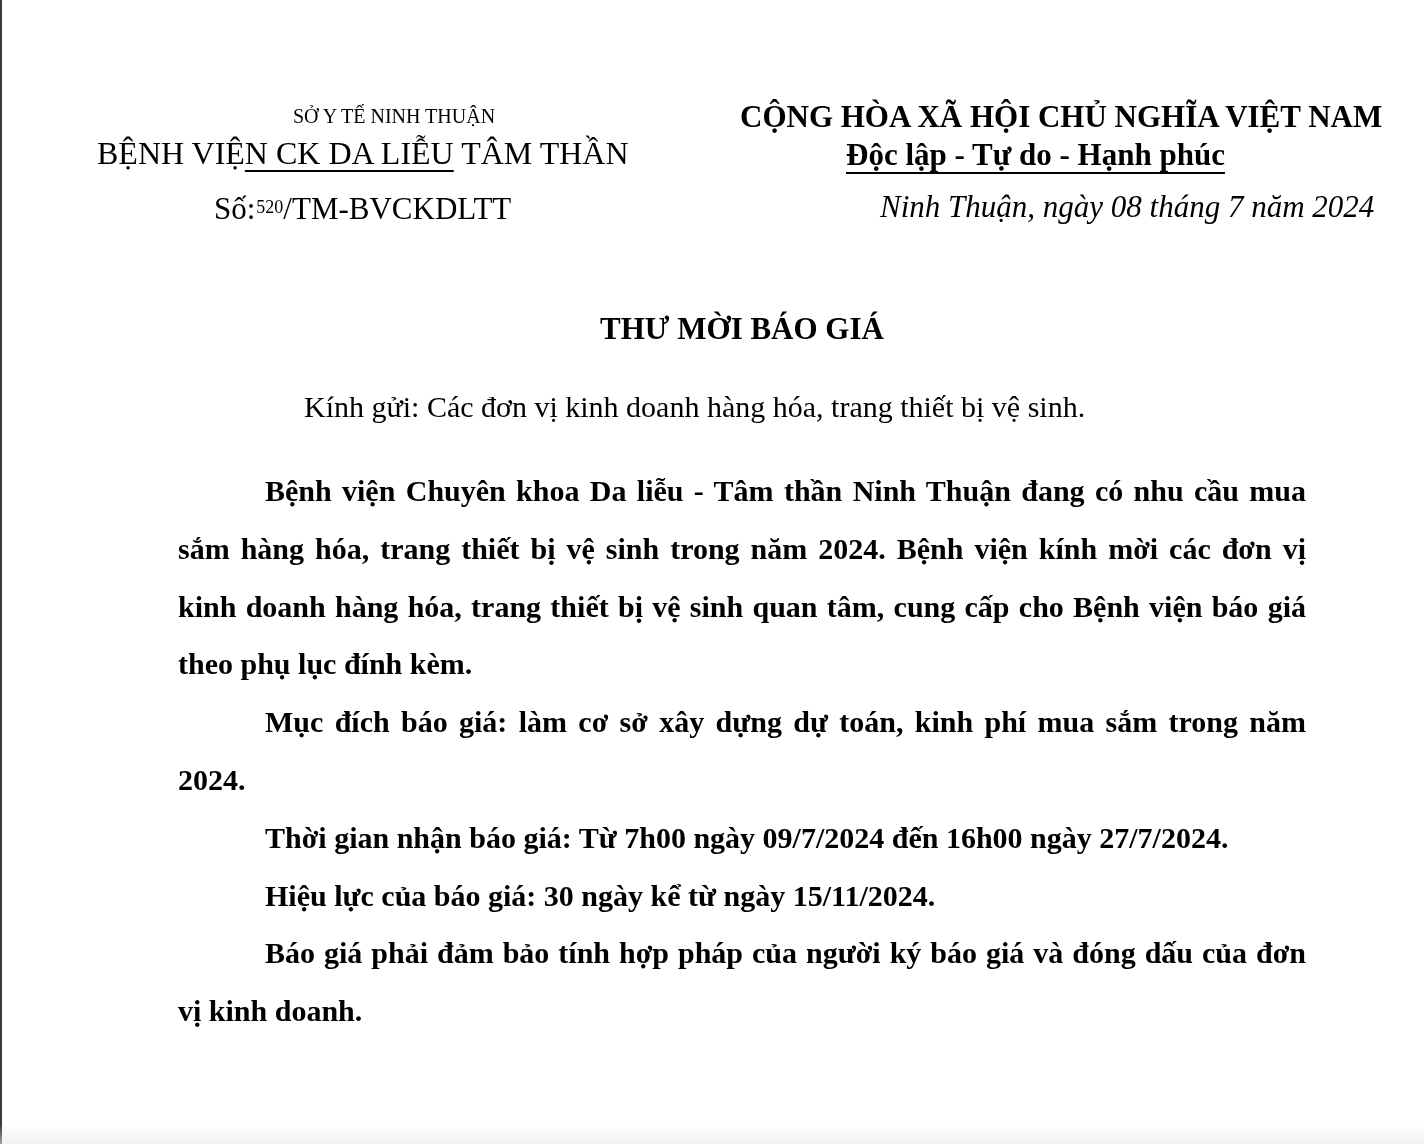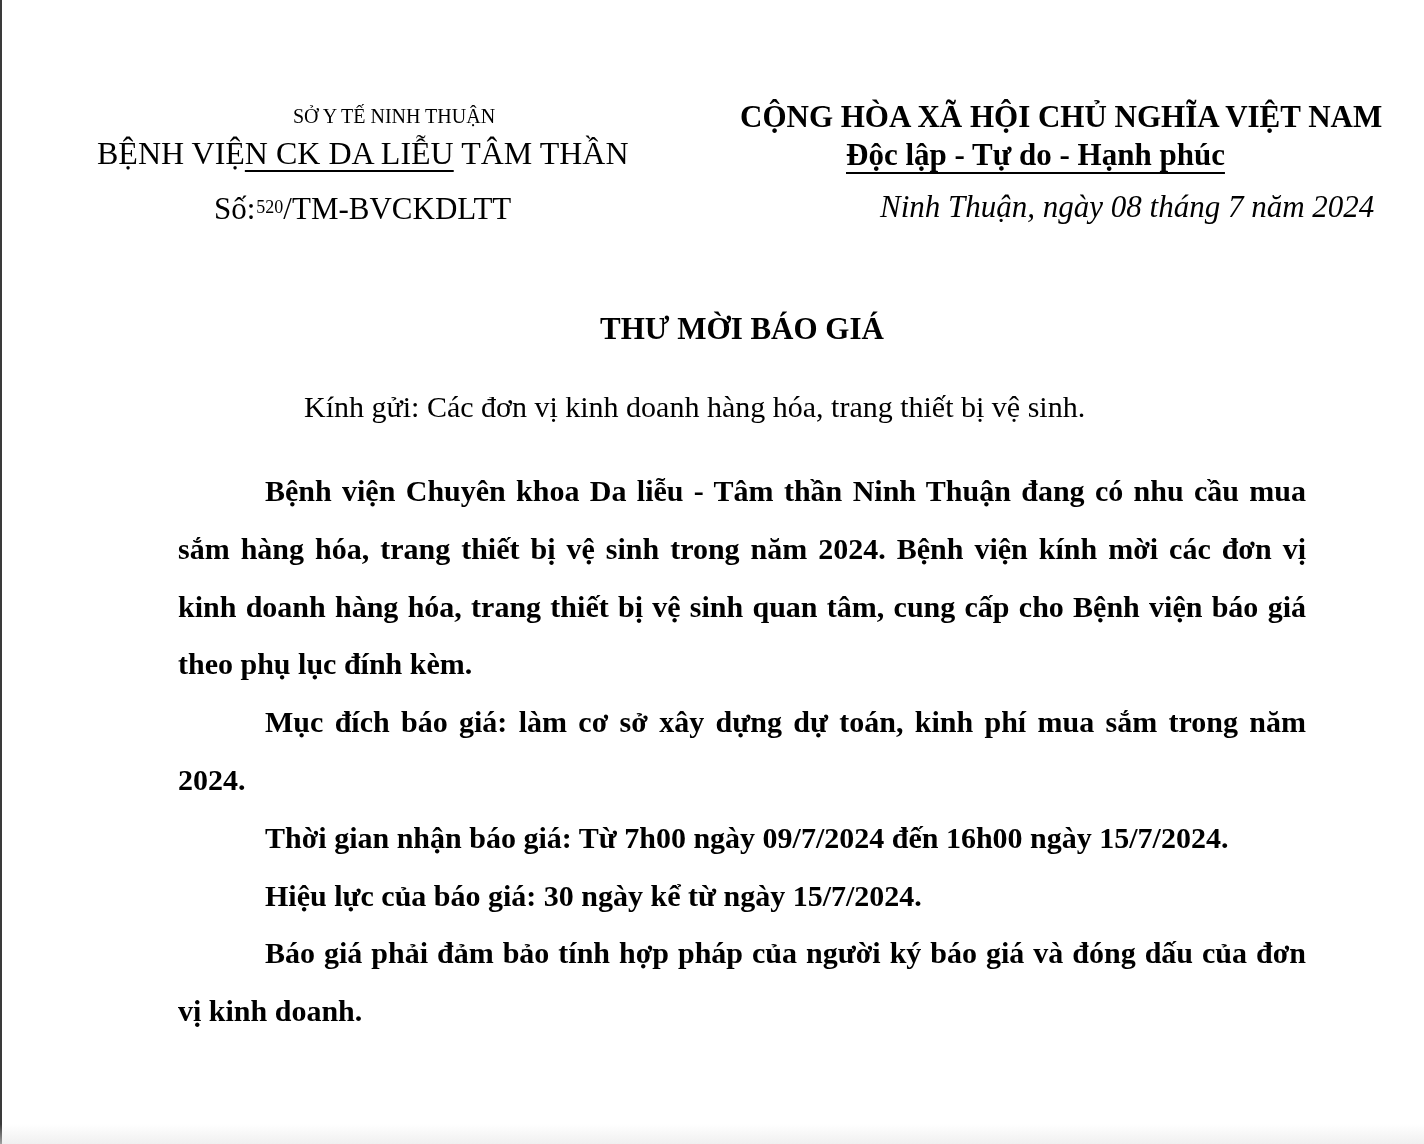--- a/index.html
+++ b/index.html
@@ -59,18 +59,18 @@
 <div class="abs motto">Độc lập - Tự do - Hạnh phúc</div>
 <div class="abs place-date">Ninh Thuận, ngày 08 tháng 7 năm 2024</div>
 
 <div class="abs title">THƯ MỜI BÁO GIÁ</div>
 
 <div class="abs salute"><span>Kính gửi:</span><span> Các đơn vị kinh doanh hàng hóa, trang thiết bị vệ sinh.</span></div>
 
 <div class="body">
   <p>Bệnh viện Chuyên khoa Da liễu - Tâm thần Ninh Thuận đang có nhu cầu mua sắm hàng hóa, trang thiết bị vệ sinh trong năm 2024. Bệnh viện kính mời các đơn vị kinh doanh hàng hóa, trang thiết bị vệ sinh quan tâm, cung cấp cho Bệnh viện báo giá theo phụ lục đính kèm.</p>
   <p>Mục đích báo giá: làm cơ sở xây dựng dự toán, kinh phí mua sắm trong năm 2024.</p>
-  <p>Thời gian nhận báo giá: Từ 7h00 ngày 09/7/2024 đến 16h00 ngày 15/7/2024.</p>
-  <p>Hiệu lực của báo giá: 30 ngày kể từ ngày 15/7/2024.</p>
+  <p>Thời gian nhận báo giá: Từ 7h00 ngày 09/7/2024 đến 16h00 ngày 27/7/2024.</p>
+  <p>Hiệu lực của báo giá: 30 ngày kể từ ngày 15/11/2024.</p>
   <p>Báo giá phải đảm bảo tính hợp pháp của người ký báo giá và đóng dấu của đơn vị kinh doanh.</p>
 </div>
 
 <div class="bottom-fade"></div>
 
 </body></html>

